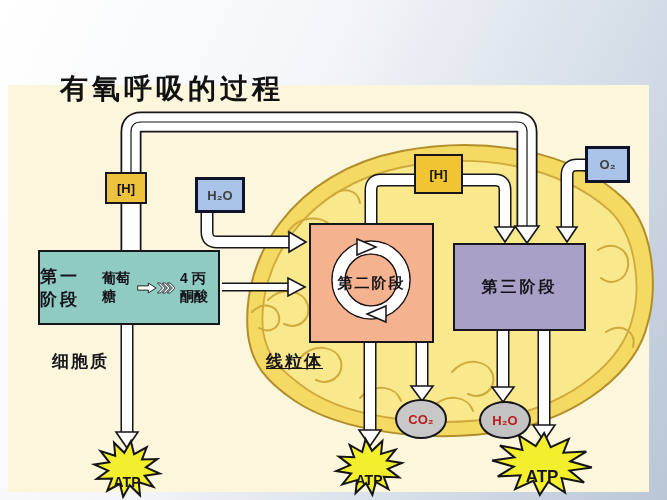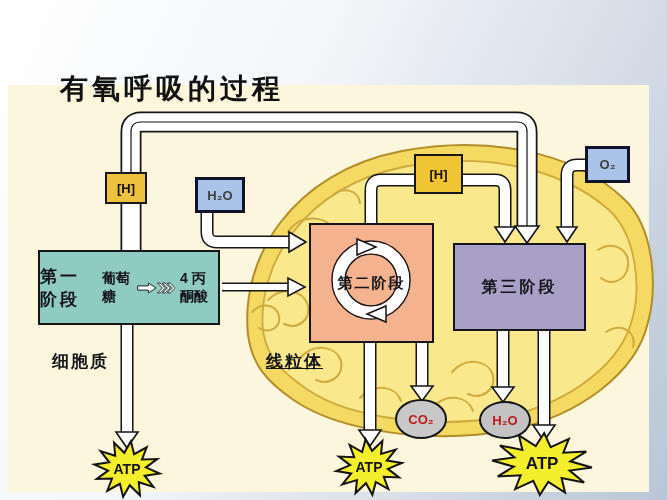--- a/index.html
+++ b/index.html
@@ -34,21 +34,21 @@
   .stage2 .ringsvg{position:absolute;left:0;top:0;}
   .stage2-label{position:absolute;left:0;top:0;width:100%;height:100%;
     display:flex;align-items:center;justify-content:center;
     font-size:15px;font-weight:bold;letter-spacing:2px;color:#14141a;}
   .stage3{left:453px;top:243px;width:133px;height:88px;background:#a9a0c7;
     font-size:16px;letter-spacing:3px;}
   .ellipse{position:absolute;box-sizing:border-box;border:2px solid #15151a;border-radius:50%;
     background:#c8c8c8;z-index:2;font-size:13px;font-weight:bold;color:#b91c1c;}
   .co2{left:395px;top:399px;width:52px;height:40px;}
   .h2o-out{left:479px;top:401px;width:52px;height:38px;background:#c3c3c3;}
-  .atp-label{position:absolute;z-index:3;text-align:center;font-weight:bold;color:#14141a;}
+  .atp-label{position:absolute;z-index:3;text-align:center;font-weight:bold;color:#14141a;margin-top:13px;}
   .atp-l{left:102px;top:461px;width:50px;font-size:14px;}
   .atp-m{left:344px;top:459px;width:50px;font-size:14px;}
   .atp-r{left:514px;top:454px;width:56px;font-size:17px;}
   .region{position:absolute;z-index:3;font-size:17px;font-weight:bold;letter-spacing:2px;color:#14141a;}
   .cyto{left:52px;top:350px;}
   .mito-lbl{left:266px;top:350px;text-decoration:underline;}
   .pipe-o{fill:none;stroke:#15151a;stroke-linejoin:round;stroke-linecap:butt;}
   .pipe-i{fill:none;stroke:#ffffff;stroke-linejoin:round;stroke-linecap:butt;}
   .ah{fill:#ffffff;stroke:#15151a;stroke-width:1.6;stroke-linejoin:miter;}
   .crista{fill:none;stroke:#cfa93c;stroke-width:2;stroke-linecap:round;}

